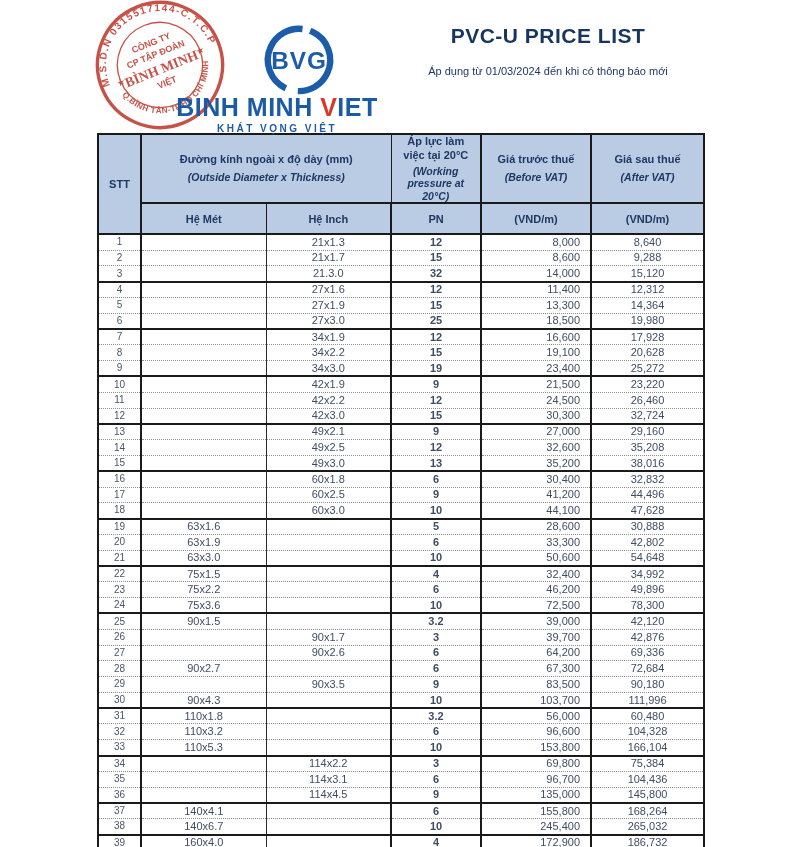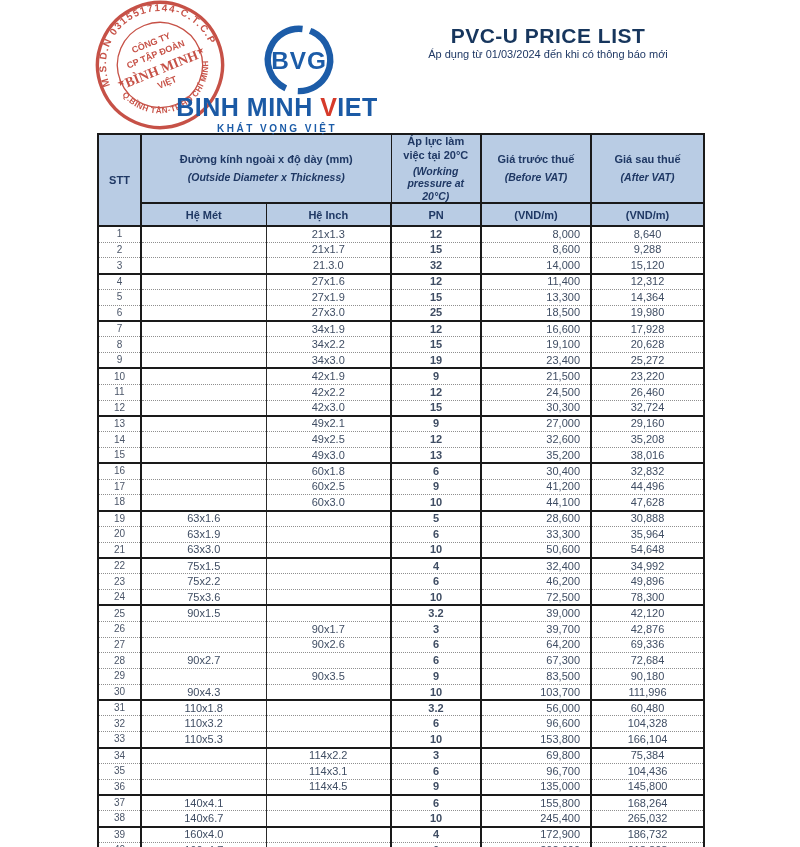--- a/index.html
+++ b/index.html
@@ -14,29 +14,29 @@
 
   .logo-block { position:absolute; left:170px; top:21px; width:214px; text-align:center; }
   .logo-circle { display:block; width:78px; height:78px; margin-left:90px; }
   .wordmark { margin-top:-6px; font-size:25px; font-weight:800; letter-spacing:.5px; color:#1b5aa5; white-space:nowrap; }
   .wordmark .red { color:#d63a2a; }
   .tagline { margin-top:1px; font-size:10px; font-weight:700; letter-spacing:2.5px; color:#1c5ca8; }
 
   .titles { position:absolute; left:392px; top:10px; width:312px; text-align:center; color:#17365d; }
   .title-vi { font-size:26px; font-weight:800; letter-spacing:.5px; }
   .title-en { margin-top:14px; font-size:21px; font-weight:800; letter-spacing:.5px; }
-  .subtitle { font-size:11px; font-weight:400; color:#1f3864; }
+  .subtitle { margin-top:17px; font-size:11px; font-weight:400; color:#1f3864; }
 
   
   table.price { border-collapse:collapse; table-layout:fixed; margin-left:97px; width:606px; border:2px solid #1a1a1a; }
   col.w-stt{width:43px} col.w-met{width:125px} col.w-inch{width:125px} col.w-pn{width:90px} col.w-b{width:110px} col.w-a{width:113px}
 
   thead td { background:#b9cce4; color:#1f3864; text-align:center; vertical-align:middle; border:1px solid #1a1a1a; }
   thead tr.main td { height:63px; font-size:11px; }
-  thead tr.sub td { height:23px; font-size:11px; font-weight:700; border-top:2px solid #1a1a1a; }
+  thead tr.sub td { height:31px; font-size:11px; font-weight:700; border-top:2px solid #1a1a1a; }
   .hd-title { font-weight:700; font-size:11px; line-height:1.25; }
   .hd-sub { font-style:italic; font-weight:600; font-size:10.5px; line-height:1.2; margin-top:4px; }
   td.b-right2 { border-right-width:2px !important; }
   thead td.stt-cell { font-weight:700; font-size:11px; border-right:2px solid #1a1a1a; }
 
   tbody td { height:15.8px; padding:0; font-size:11px; color:#3f4d63; text-align:center; vertical-align:middle;
              border-right:1px solid #2a2a2a; border-top:1px dotted #8f8f8f; line-height:1; background:#fff; }
   tbody tr.group-start td { border-top:2px solid #1a1a1a; }
   tbody td.c-stt { font-size:10px; color:#4a5568; border-right:2px solid #1a1a1a; }
   tbody td.c-inch { border-right:2px solid #1a1a1a; }
@@ -278,21 +278,21 @@
           <td class="c-pn">5</td>
           <td class="c-before">28,600</td>
           <td class="c-after">30,888</td>
         </tr>
         <tr>
           <td class="c-stt">20</td>
           <td class="c-met">63x1.9</td>
           <td class="c-inch"></td>
           <td class="c-pn">6</td>
           <td class="c-before">33,300</td>
-          <td class="c-after">35,964</td>
+          <td class="c-after">42,802</td>
         </tr>
         <tr>
           <td class="c-stt">21</td>
           <td class="c-met">63x3.0</td>
           <td class="c-inch"></td>
           <td class="c-pn">10</td>
           <td class="c-before">50,600</td>
           <td class="c-after">54,648</td>
         </tr>
         <tr class="group-start">

